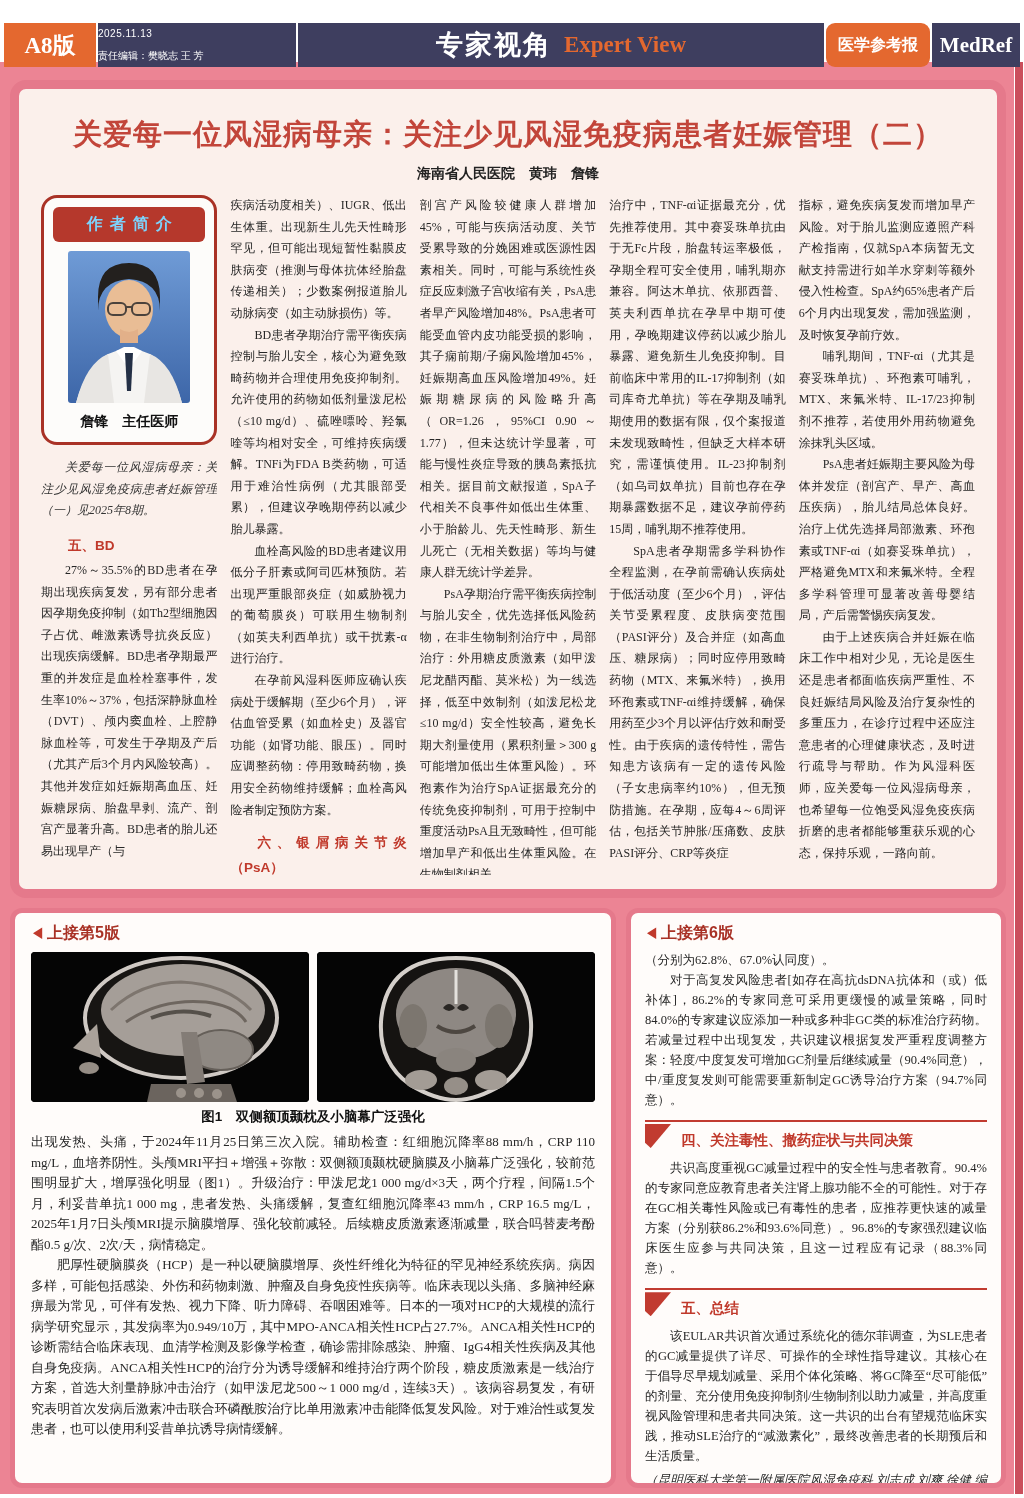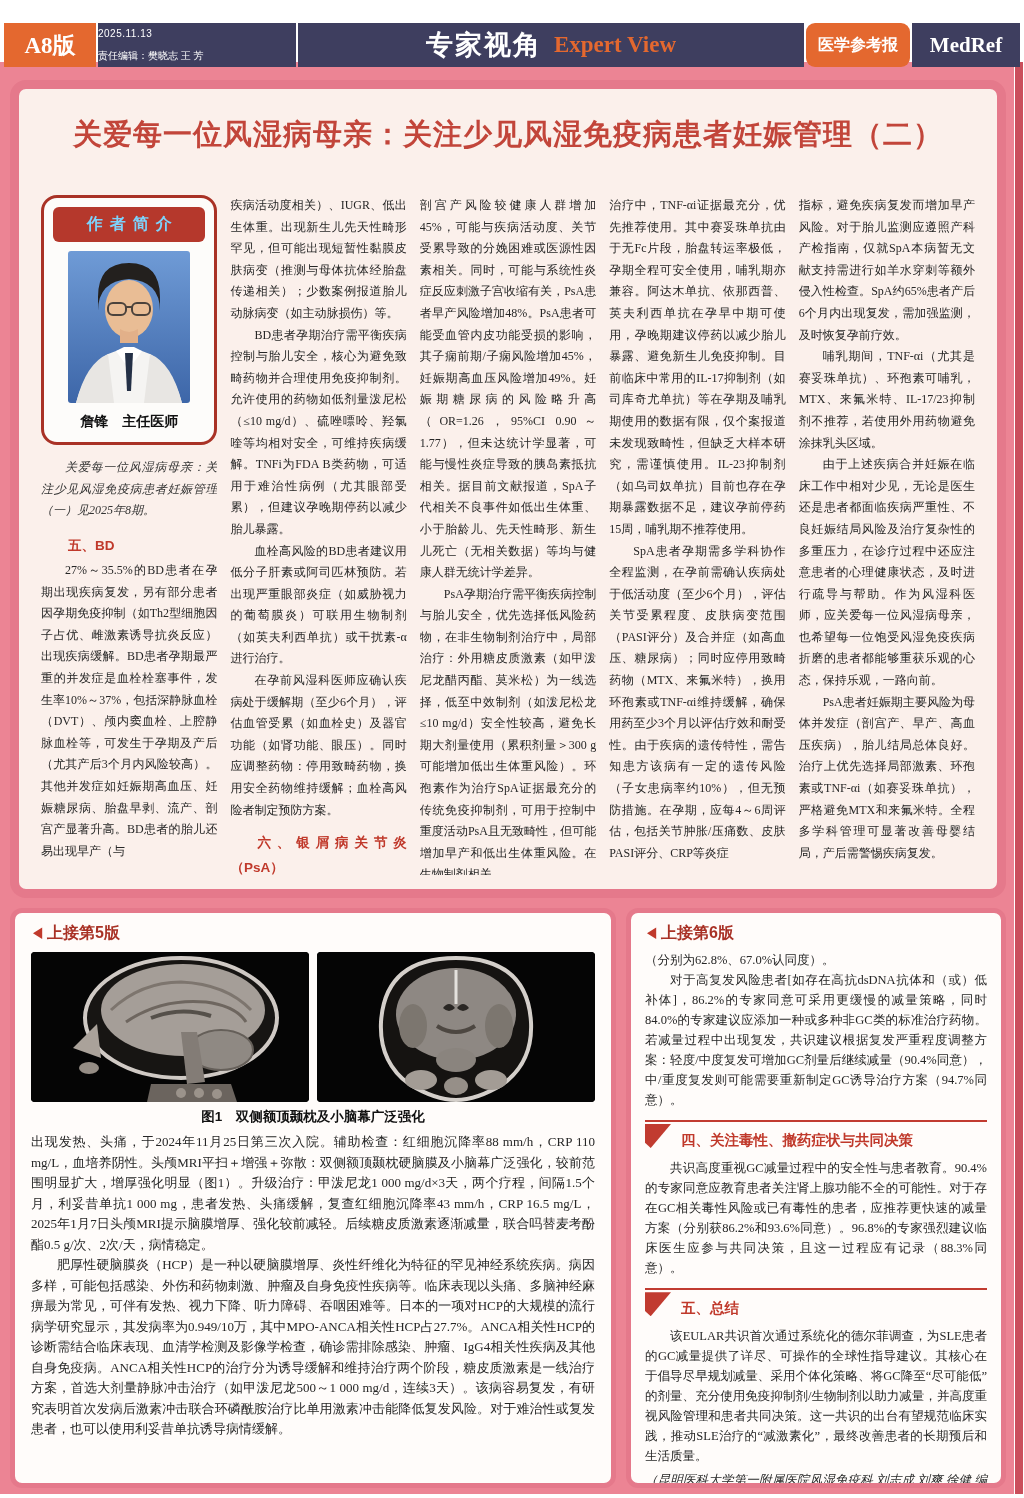--- a/index.html
+++ b/index.html
@@ -17,21 +17,21 @@
     font-size:23px;font-weight:bold;color:#fff;display:flex;align-items:center;justify-content:center;margin-right:2px;}
   .mh-meta{width:198px;flex-direction:column;align-items:flex-start;justify-content:center;
     padding-left:0;box-sizing:border-box;margin-right:2px;}
   .mh-date{font-size:10px;font-family:"Liberation Sans",sans-serif;letter-spacing:.5px;}
   .mh-editors{font-size:10px;font-family:"Liberation Sans",sans-serif;margin-top:10px;}
   .mh-center{flex:1;gap:12px;margin-right:2px;}
   .mh-cn{font-size:27px;font-weight:bold;font-family:"Liberation Sans",sans-serif;letter-spacing:2px;}
   .mh-en{font-size:23px;font-weight:bold;color:#e4682f;font-family:"Liberation Serif",serif;}
   .mh-paper{width:104px;background:#e4682f;font-size:16px;font-weight:bold;
     font-family:"Liberation Sans",sans-serif;margin-right:2px;border-radius:9px;}
-  .mh-medref{width:108px;font-size:21px;font-weight:bold;font-family:"Liberation Serif",serif;}
+  .mh-medref{width:88px;font-size:21px;font-weight:bold;font-family:"Liberation Serif",serif;}
   
   .main-panel{position:absolute;left:10px;top:80px;width:996px;height:818px;box-sizing:border-box;
     background:#fbf0eb;border:9px solid #e5798b;border-radius:16px;}
   .art-title{margin-top:26px;text-align:center;font-family:"Liberation Sans",sans-serif;
     font-weight:bold;font-size:29px;color:#c2453a;letter-spacing:1px;}
   .art-byline{margin-top:10px;text-align:center;font-family:"Liberation Sans",sans-serif;
     font-weight:bold;font-size:14px;color:#222;}
   .cols{position:absolute;left:22px;right:22px;top:106px;bottom:14px;display:flex;gap:13px;}
   .col{flex:1;min-width:0;overflow:hidden;font-size:12px;line-height:1.8;text-align:justify;}
   .p{margin:0;text-indent:2em;}
@@ -83,20 +83,21 @@
   <div class="mh-block mh-center">
     <span class="mh-cn">专家视角</span>
     <span class="mh-en">Expert View</span>
   </div>
   <div class="mh-block mh-paper">医学参考报</div>
   <div class="mh-block mh-medref">MedRef</div>
 </div>
 
 <div class="main-panel">
   <div class="art-title">关爱每一位风湿病母亲：关注少见风湿免疫病患者妊娠管理（二）</div>
+  <div class="art-byline">海南省人民医院　黄玮　詹锋</div>
 
   <div class="cols">
 
     <div class="col">
       <div class="author-box">
         <div class="ab-head">作者简介</div>
         <span class="ab-photo">
           <svg viewBox="0 0 122 152" xmlns="http://www.w3.org/2000/svg">
             <defs>
               <linearGradient id="bgblue" x1="0" y1="0" x2="0" y2="1">
@@ -140,22 +141,22 @@
     </div>
 
     <div class="col">
       <p class="p cont">治疗中，TNF-αi证据最充分，优先推荐使用。其中赛妥珠单抗由于无Fc片段，胎盘转运率极低，孕期全程可安全使用，哺乳期亦兼容。阿达木单抗、依那西普、英夫利西单抗在孕早中期可使用，孕晚期建议停药以减少胎儿暴露、避免新生儿免疫抑制。目前临床中常用的IL-17抑制剂（如司库奇尤单抗）等在孕期及哺乳期使用的数据有限，仅个案报道未发现致畸性，但缺乏大样本研究，需谨慎使用。IL-23抑制剂（如乌司奴单抗）目前也存在孕期暴露数据不足，建议孕前停药15周，哺乳期不推荐使用。</p>
       <p class="p">SpA患者孕期需多学科协作全程监测，在孕前需确认疾病处于低活动度（至少6个月），评估关节受累程度、皮肤病变范围（PASI评分）及合并症（如高血压、糖尿病）；同时应停用致畸药物（MTX、来氟米特），换用环孢素或TNF-αi维持缓解，确保用药至少3个月以评估疗效和耐受性。由于疾病的遗传特性，需告知患方该病有一定的遗传风险（子女患病率约10%），但无预防措施。在孕期，应每4～6周评估，包括关节肿胀/压痛数、皮肤PASI评分、CRP等炎症</p>
     </div>
 
     <div class="col">
       <p class="p cont">指标，避免疾病复发而增加早产风险。对于胎儿监测应遵照产科产检指南，仅就SpA本病暂无文献支持需进行如羊水穿刺等额外侵入性检查。SpA约65%患者产后6个月内出现复发，需加强监测，及时恢复孕前疗效。</p>
       <p class="p">哺乳期间，TNF-αi（尤其是赛妥珠单抗）、环孢素可哺乳，MTX、来氟米特、IL-17/23抑制剂不推荐，若使用外用药物避免涂抹乳头区域。</p>
+      <p class="p">PsA患者妊娠期主要风险为母体并发症（剖宫产、早产、高血压疾病），胎儿结局总体良好。治疗上优先选择局部激素、环孢素或TNF-αi（如赛妥珠单抗），严格避免MTX和来氟米特。全程多学科管理可显著改善母婴结局，产后需警惕疾病复发。</p>
       <p class="p">由于上述疾病合并妊娠在临床工作中相对少见，无论是医生还是患者都面临疾病严重性、不良妊娠结局风险及治疗复杂性的多重压力，在诊疗过程中还应注意患者的心理健康状态，及时进行疏导与帮助。作为风湿科医师，应关爱每一位风湿病母亲，也希望每一位饱受风湿免疫疾病折磨的患者都能够重获乐观的心态，保持乐观，一路向前。</p>
-      <p class="p">PsA患者妊娠期主要风险为母体并发症（剖宫产、早产、高血压疾病），胎儿结局总体良好。治疗上优先选择局部激素、环孢素或TNF-αi（如赛妥珠单抗），严格避免MTX和来氟米特。全程多学科管理可显著改善母婴结局，产后需警惕疾病复发。</p>
     </div>
   </div>
 </div>
 
 <div class="bpanel bp-left">
   <div class="cont-head">
     <span class="tri">◀</span><span>上接第5版</span>
   </div>
   <div class="mri-row">
     <div class="mri">

